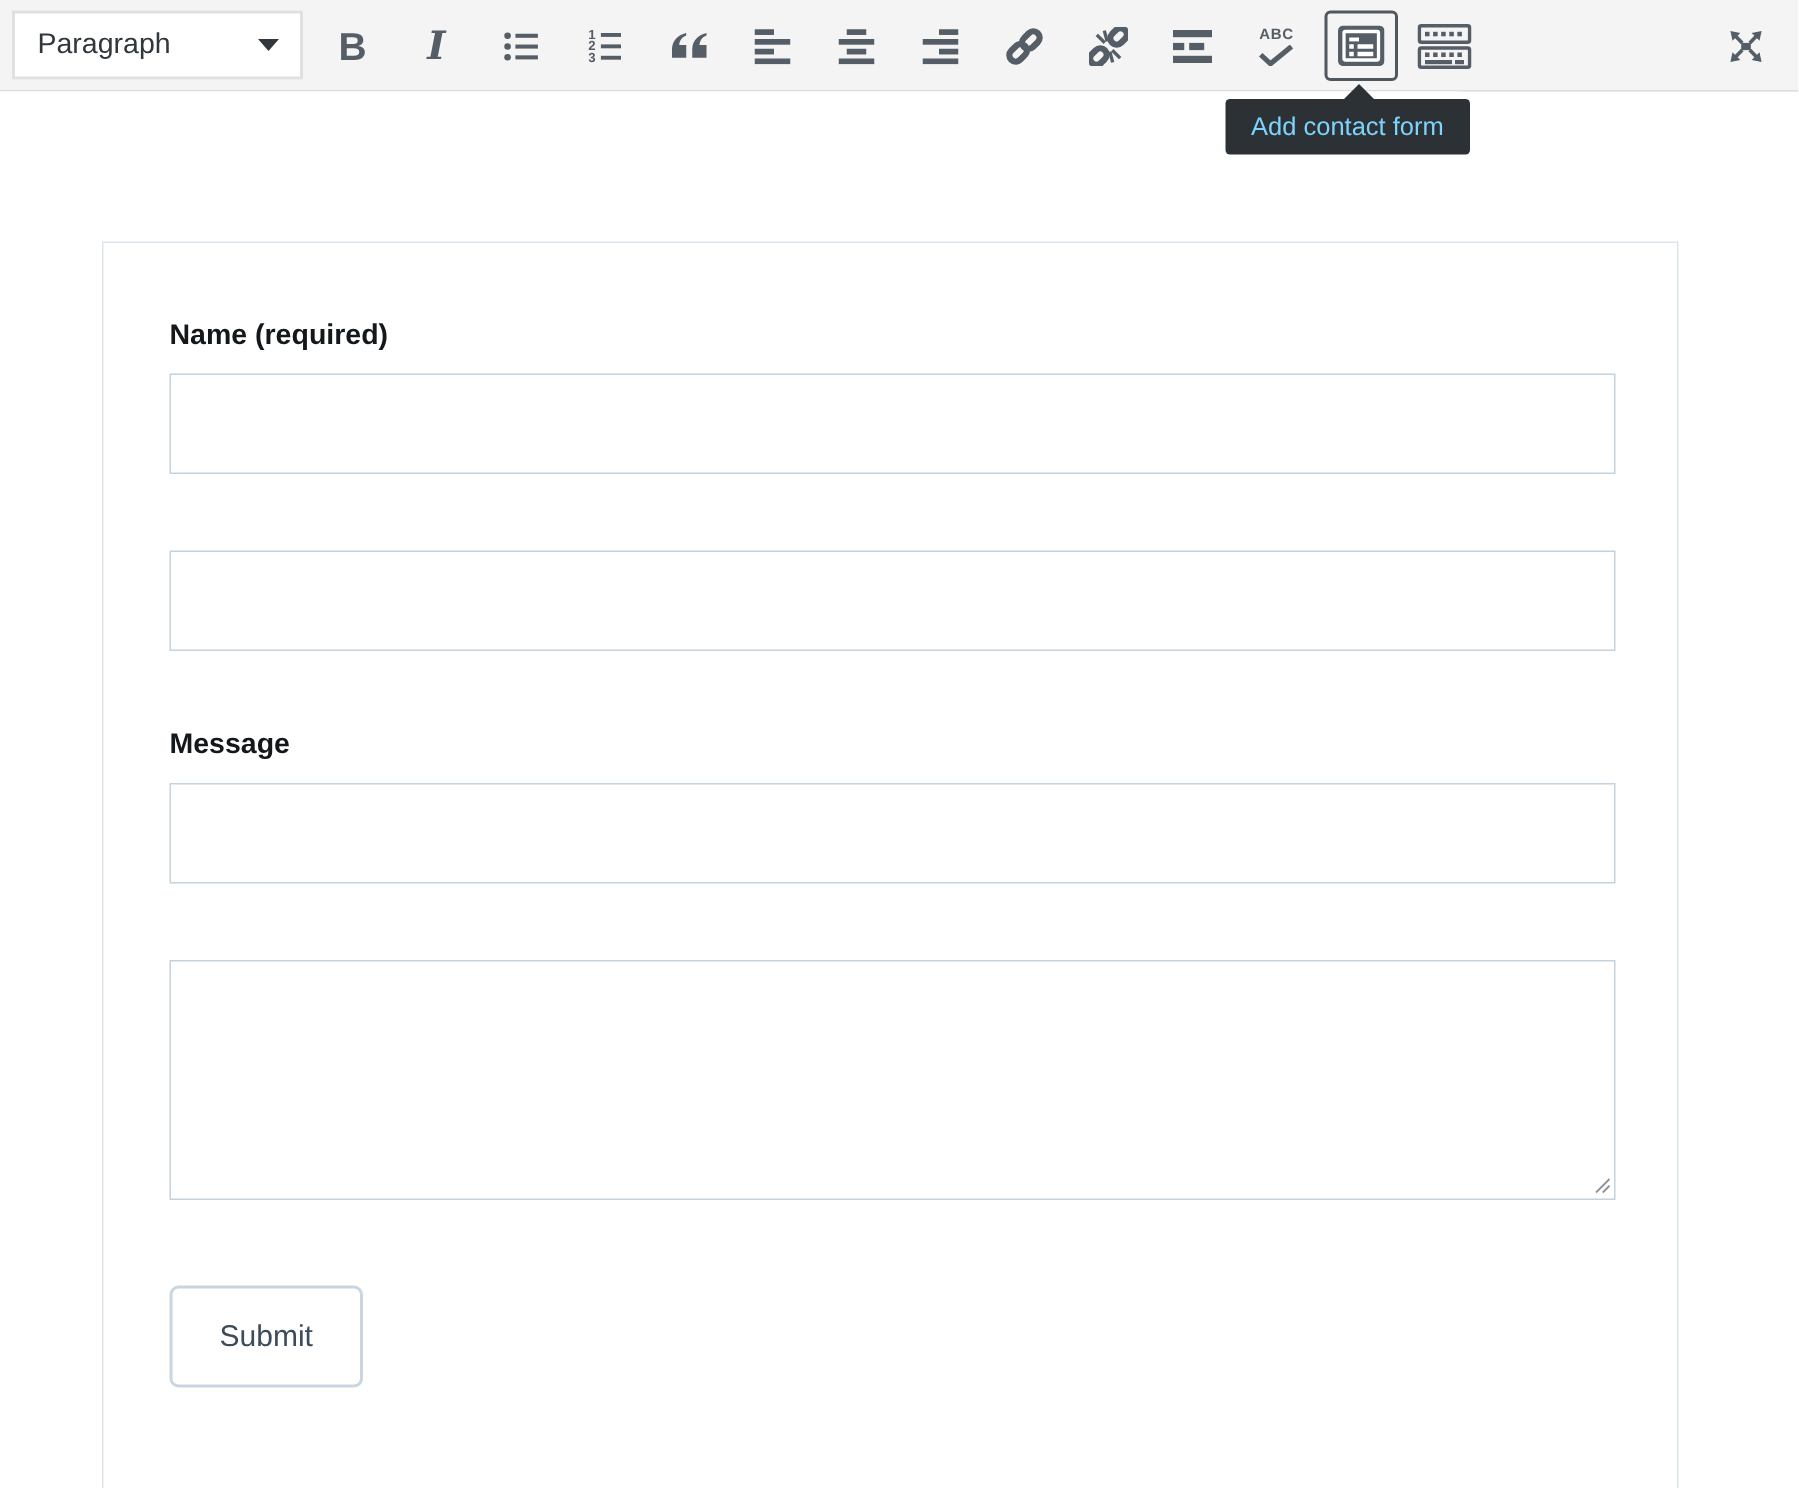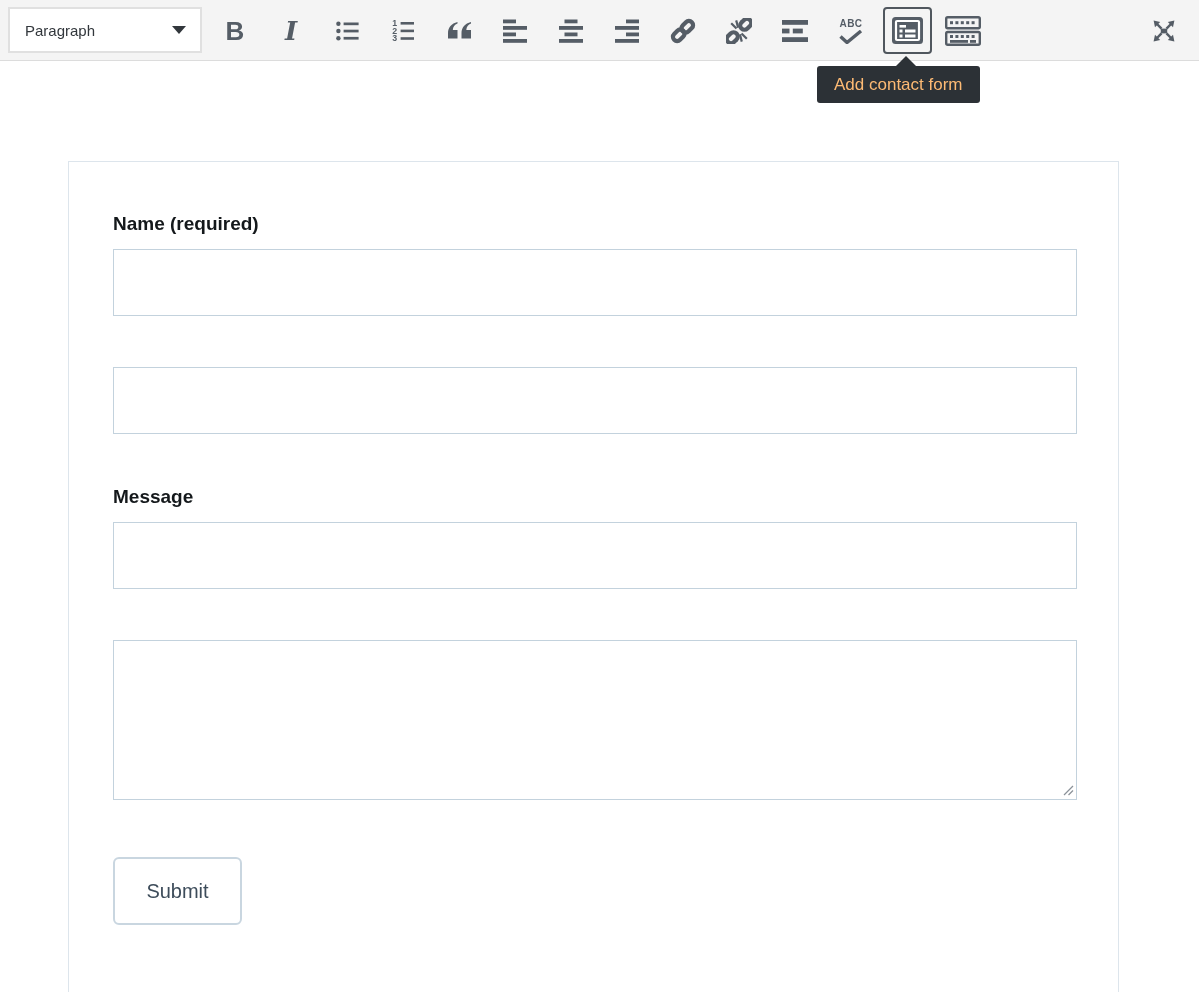--- a/index.html
+++ b/index.html
@@ -4,36 +4,36 @@
 <style>
   html,body{margin:0;padding:0;background:#fff;}
   .screen{position:relative;width:1199px;height:992px;background:#ffffff;overflow:hidden;
           font-family:"Liberation Sans","DejaVu Sans",sans-serif;}
 
   
   .toolbar{position:absolute;left:0;top:0;width:1199px;height:61px;background:#f4f4f4;
            border-bottom:1px solid #dcdcdc;box-sizing:border-box;}
   .para-dd{position:absolute;left:8px;top:7px;width:194px;height:46px;background:#fff;
            border:2px solid #e0e0e0;box-sizing:border-box;display:flex;align-items:center;
-           justify-content:space-between;padding:0 14px 0 15px;font-size:15px;color:#32373c;cursor:pointer;}
+           justify-content:space-between;padding:0 14px 0 15px;font-size:19px;color:#32373c;cursor:pointer;}
   .dd-caret{width:0;height:0;border-left:7px solid transparent;border-right:7px solid transparent;
             border-top:8px solid #32373c;}
   .tb-icons{position:absolute;left:207px;top:0;height:61px;display:flex;}
   .tb-btn{width:56px;height:61px;display:flex;align-items:center;justify-content:center;cursor:pointer;}
   .tb-btn-fullscreen{position:absolute;right:7px;top:0;width:56px;height:61px;display:flex;
                      align-items:center;justify-content:center;cursor:pointer;}
   .g-bold{font:700 26px/1 "Liberation Sans",sans-serif;color:#555d66;}
   .g-italic{font:italic 700 26px/1 "DejaVu Serif",serif;color:#555d66;}
   .spell{display:flex;flex-direction:column;align-items:center;}
   .spell-abc{font-size:10px;font-weight:700;letter-spacing:.4px;color:#555d66;line-height:12px;}
   .active-box{width:49px;height:47px;border:2px solid #50575e;border-radius:4px;box-sizing:border-box;
               display:flex;align-items:center;justify-content:center;}
 
   
-  .tooltip{position:absolute;top:66px;left:817px;height:37px;background:#2c3136;color:#fdba74;
+  .tooltip{position:absolute;top:66px;left:817px;height:37px;background:#2c3136;color:#7dd3fc;
            font-size:17px;font-weight:500;display:flex;align-items:center;padding:0 17px;
            border-radius:3px;z-index:6;white-space:nowrap;}
   .tooltip-arrow{position:absolute;top:56px;left:896px;width:0;height:0;z-index:7;
            border-left:10px solid transparent;border-right:10px solid transparent;
            border-bottom:10px solid #2c3136;}
 
   
   .editor-canvas{position:absolute;left:0;top:61px;width:974px;height:931px;background:#fff;}
   .panel{position:absolute;left:68px;top:100px;width:1051px;height:879px;box-sizing:border-box;
          background:#fff;border:1px solid #dde5ec;padding:50px 41px 0 44px;}

